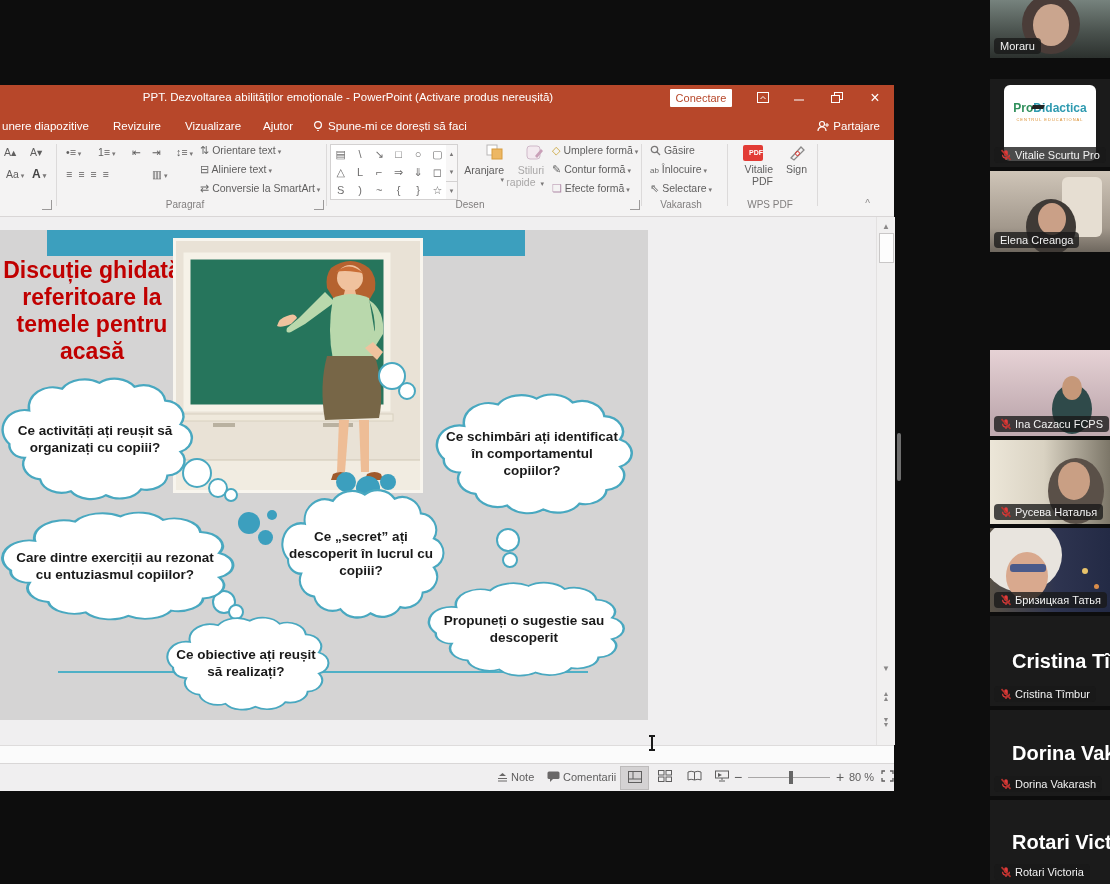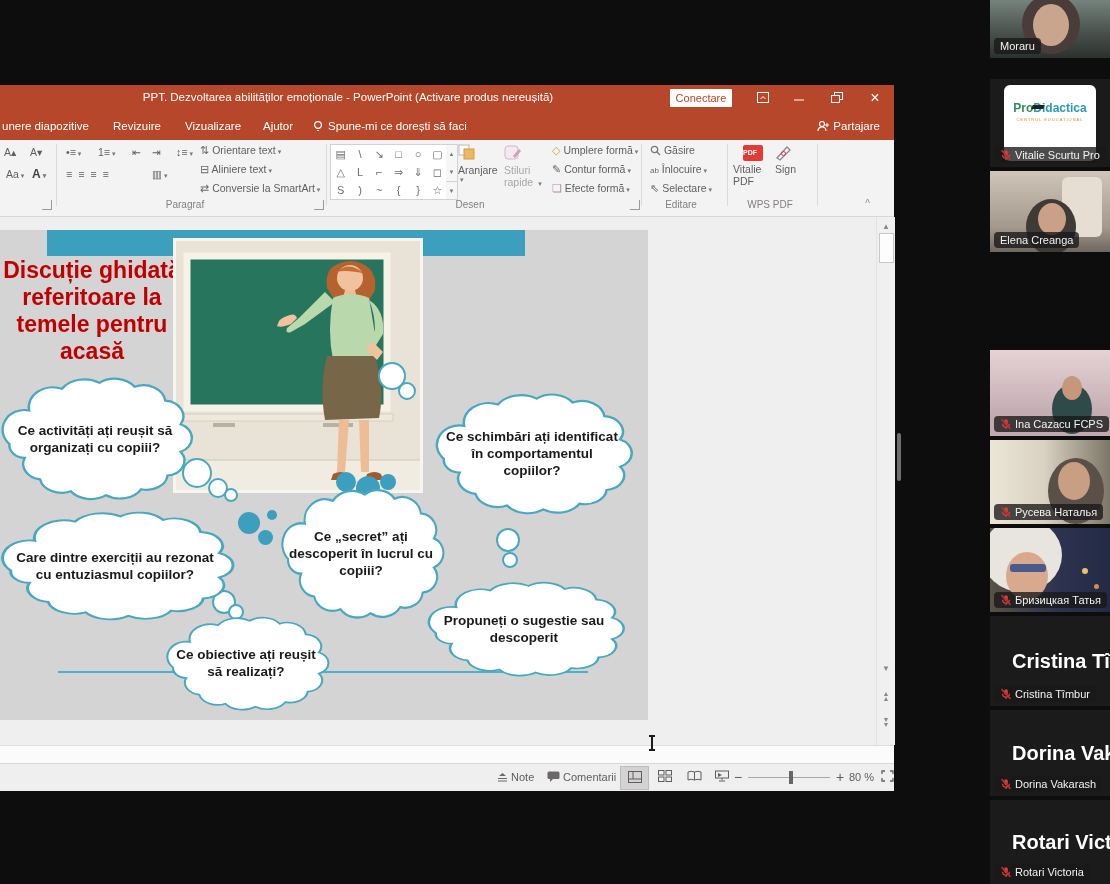--- a/index.html
+++ b/index.html
@@ -22,21 +22,21 @@
   .rsep{position:absolute;top:4px;height:62px;width:1px;background:#dcdada;}
   .gl{position:absolute;top:59px;font-size:10px;color:#807e7e;text-align:center;}
   .dlg{position:absolute;top:60px;width:9px;height:9px;border-right:1.5px solid #9b9999;border-bottom:1.5px solid #9b9999;}
   .ric{font-size:11px;color:#6a6a6a;}
   .rrow{position:absolute;white-space:nowrap;font-size:10.5px;color:#5f5e5e;}
   .caret{font-size:7px;color:#7a7878;margin-left:2px;}
   .shapebox{position:absolute;left:330px;top:4px;width:116px;height:54px;background:#fff;border:1px solid #d3d1d1;
             display:grid;grid-template-columns:repeat(6,1fr);font-size:11px;color:#6f6e6e;text-align:center;line-height:18px;}
   .shmore{position:absolute;left:446px;top:4px;width:11px;height:54px;border:1px solid #d3d1d1;border-left:none;background:#f7f6f6;
           font-size:6px;color:#7a7878;text-align:center;line-height:18px;}
-  .bigbtn{position:absolute;top:4px;text-align:left;font-size:10.5px;color:#5f5e5e;}
+  .bigbtn{position:absolute;top:4px;text-align:right;font-size:10.5px;color:#5f5e5e;}
   .collapse{position:absolute;right:24px;top:58px;color:#8a8888;font-size:10px;}
   
   .canvas{position:absolute;left:0;top:132px;width:876px;height:528px;background:#f0eff0;overflow:hidden;}
   .vscroll{position:absolute;left:876px;top:132px;width:18px;height:528px;background:#f1f0f0;border-left:1px solid #e3e1e1;
            font-size:8px;color:#8a8888;text-align:center;}
   .vthumb{position:absolute;left:2px;top:16px;width:13px;height:28px;background:#fdfdfd;border:1px solid #c9c7c7;}
   .dbl{line-height:5px;font-size:7px;}
   .whiteband{position:absolute;left:0;top:660px;width:894px;height:18px;background:#fbfbfb;border-top:1px solid #dedcdc;}
   .statusbar{position:absolute;left:0;top:678px;width:894px;height:27px;background:#f0eff0;border-top:1px solid #d9d7d7;
              font-size:11px;color:#5f5e5e;}
@@ -212,21 +212,21 @@
       <div class="gl" style="left:435px;width:70px">Desen</div>
       <div class="dlg" style="left:630px"></div>
       <div class="rsep" style="left:641px"></div>
 
       <div class="rrow" style="left:650px;top:4px"><svg width="11" height="11" style="vertical-align:-2px">
             <circle cx="4.5" cy="4.5" r="3.2" fill="none" stroke="#7a7878" stroke-width="1.3"></circle>
             <line x1="7" y1="7" x2="10" y2="10" stroke="#7a7878" stroke-width="1.3"></line>
           </svg> <span>Găsire</span></div>
       <div class="rrow" style="left:650px;top:23px"><span class="ric" style="font-size:8px">ab</span> <span>Înlocuire</span><span class="caret">▾</span></div>
       <div class="rrow" style="left:650px;top:42px"><span class="ric">⇖</span> <span>Selectare</span><span class="caret">▾</span></div>
-      <div class="gl" style="left:650px;width:62px">Editare</div>
+      <div class="gl" style="left:650px;width:62px">Vakarash</div>
       <div class="rsep" style="left:727px"></div>
 
       <div class="bigbtn" style="left:733px;width:40px">
         <div style="width:20px;height:16px;margin:1px auto 2px;background:#e23b35;color:#fff;font-size:7px;font-weight:bold;line-height:16px;border-radius:2px">PDF</div>
         <div>Vitalie PDF</div>
       </div>
       <div class="bigbtn" style="left:775px;width:32px">
         <svg width="18" height="17">
             <path d="M2 14 12 3l3 3L5 16z" fill="none" stroke="#8a8888" stroke-width="1.3"></path>
             <circle cx="8.5" cy="9.5" r="2" fill="none" stroke="#e23b35"></circle>

